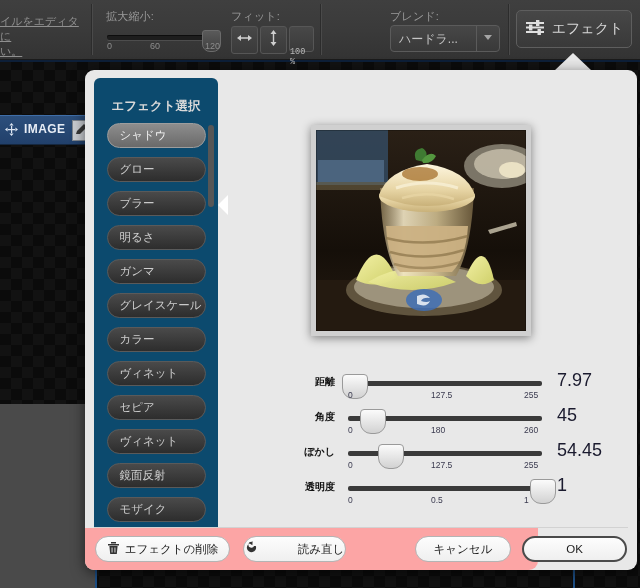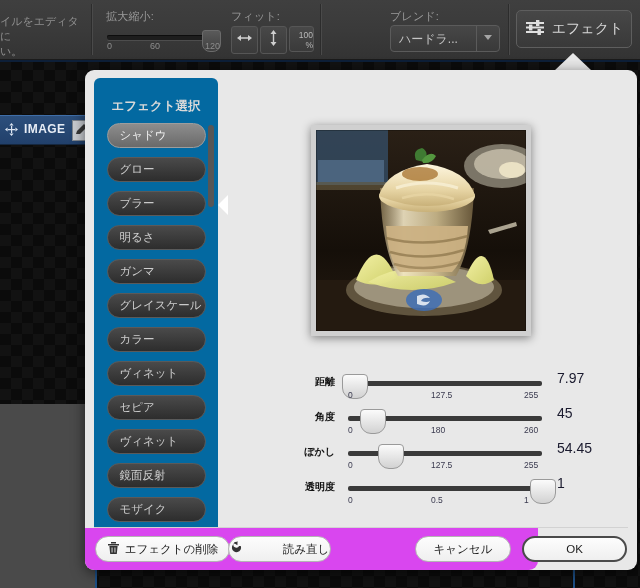--- a/index.html
+++ b/index.html
@@ -17,41 +17,41 @@
     position:absolute;left:0;top:0;width:640px;height:59px;
     background:linear-gradient(180deg,#3f3f3f 0%,#3a3a3a 52%,#333 100%);
     border-bottom:1px solid #1b1b1b;
   }
   .tb-sep{position:absolute;top:4px;width:1px;height:51px;background:#2c2c2c;border-right:1px solid #4a4a4a;}
   .tb-label{
     position:absolute;color:#9a9a9a;font-size:11px;letter-spacing:.2px;
   }
   #left-hint{
     position:absolute;left:0;top:14px;width:86px;color:#8f8f8f;font-size:11px;
-    line-height:15px;text-align:left;
+    line-height:15px;text-align:left;text-decoration:underline;
   }
 
   
   #zoom-slider-wrap{position:absolute;left:107px;top:30px;width:112px;height:22px;}
   #zoom-track{position:absolute;left:0;top:5px;width:112px;height:5px;background:#1d1d1d;border-radius:2px;box-shadow:inset 0 1px 0 #0d0d0d,0 1px 0 #4d4d4d;}
   #zoom-handle{
     position:absolute;left:95px;top:0px;width:17px;height:20px;
     background:linear-gradient(180deg,#5a5a5a,#3f3f3f);
     border:1px solid #6b6b6b;border-radius:3px 3px 8px 8px;
   }
   .tick{position:absolute;font-size:9px;color:#8d8d8d;top:11px;}
 
   .icon-btn{
     position:absolute;top:26px;width:25px;height:26px;
     border:1px solid #565656;border-radius:3px;
     background:linear-gradient(180deg,#484848,#3a3a3a);
     color:#c9c9c9;
   }
   .icon-btn svg{display:block;margin:0 auto;}
-  #fit-100{font-size:8.5px;line-height:10px;text-align:right;color:#b9b9b9;padding-top:3px;box-sizing:border-box;}
+  #fit-100{font-size:8.5px;line-height:10px;text-align:left;color:#b9b9b9;padding-top:20px;box-sizing:border-box;font-family:Liberation Mono, monospace;}
 
   
   #blend-select{
     position:absolute;left:390px;top:25px;width:110px;height:27px;
     border:1px solid #5b5b5b;border-radius:4px;
     background:linear-gradient(180deg,#474747,#393939);
     box-sizing:border-box;
   }
   #blend-value{position:absolute;left:8px;top:5px;font-size:12px;color:#c6c6c6;}
   #blend-arrow-box{position:absolute;right:0;top:0;width:22px;height:25px;border-left:1px solid #5b5b5b;}
@@ -98,21 +98,21 @@
     position:absolute;left:554px;top:53px;width:0;height:0;
     border-left:19px solid transparent;border-right:19px solid transparent;
     border-bottom:18px solid #e8e8e8;
   }
 
   #popover-body{position:absolute;left:0;top:0;width:552px;height:458px;overflow:hidden;border-radius:9px 9px 0 0;}
 
   
   #effect-list-panel{
     position:absolute;left:9px;top:8px;width:124px;height:450px;
-    background:#0369a1;border-radius:6px 6px 0 0;overflow:hidden;
+    background:#0c4a6e;border-radius:6px 6px 0 0;overflow:hidden;
   }
   #effect-list-title{
     position:absolute;left:0;top:20px;width:124px;text-align:center;
     font-size:12.5px;color:#d9d9d9;font-weight:bold;
   }
   #effect-list{position:absolute;left:0;top:45px;width:124px;height:405px;}
   .effect-item{
     position:relative;margin:0 auto 9px auto;width:99px;height:25px;
     border-radius:13px;
     background:linear-gradient(180deg,#4a4a4a,#2d2d2d);
@@ -162,27 +162,27 @@
   .slider-handle{
     position:absolute;top:4px;width:24px;height:23px;
     background:linear-gradient(180deg,#fbfbfb,#d2d2d2);
     border:1px solid #9a9a9a;
     border-radius:4px 4px 11px 11px;
   }
   .slider-min,.slider-mid,.slider-max{
     position:absolute;top:20px;font-size:8.5px;color:#3a3a4f;
   }
   .slider-value{
-    position:absolute;left:302px;top:0px;font-size:14px;color:#1a1a2e;
+    position:absolute;left:302px;top:0px;font-size:18px;color:#1a1a2e;
   }
 
   
   #popover-footer{
     position:absolute;left:0;top:458px;width:453px;height:42px;
-    background:#d946ef;border-radius:0 0 9px 9px;
+    background:#fca5a5;border-radius:0 0 9px 9px;
   }
   .pill-btn{
     position:absolute;top:8px;height:26px;
     border:1px solid #b4b4b4;border-radius:13px;
     background:linear-gradient(180deg,#fdfdfd,#efefef);
     display:flex;align-items:center;justify-content:center;gap:5px;
     font-size:11.5px;color:#1c1c1c;box-sizing:border-box;
   }
   #ok-button{border:2px solid #4a4a4a;}
   .divider{position:absolute;left:9px;top:457px;width:534px;height:1px;background:#d2d2d2;}
@@ -439,21 +439,21 @@
       <div class="pill-btn" style="left:10px;width:135px;">
         <span>
           <svg width="13" height="14" viewBox="0 0 13 14">
             <path d="M4 1 h5 v1.6 H4 Z M1 3 h11 v1.6 H1 Z M2.4 5 h8.2 l-.8 8 H3.2 Z" fill="#333"></path>
             <path d="M4.6 6.4 h.9 v5.2 h-.9 Z M7.5 6.4 h.9 v5.2 h-.9 Z" fill="#e8e8e8"></path>
           </svg>
         </span>
         <span>エフェクトの削除</span>
       </div>
 
-      <div class="pill-btn" style="left:143px;width:103px;gap:40px;">
+      <div class="pill-btn" style="left:158px;width:103px;gap:40px;">
         <span>
           <svg width="13" height="14" viewBox="0 0 13 14">
             <path d="M6.5 2 a4.6 4.6 0 1 0 4.3 3 h-1.7 a3 3 0 1 1 -2.6 -4.3 Z" fill="#333"></path>
             <path d="M7.6 0.3 L4.3 2.3 L7.4 4.2 Z" fill="#333"></path>
           </svg>
         </span>
         <span>読み直し</span>
       </div>
 
       <div class="pill-btn" style="left:330px;width:96px;">

